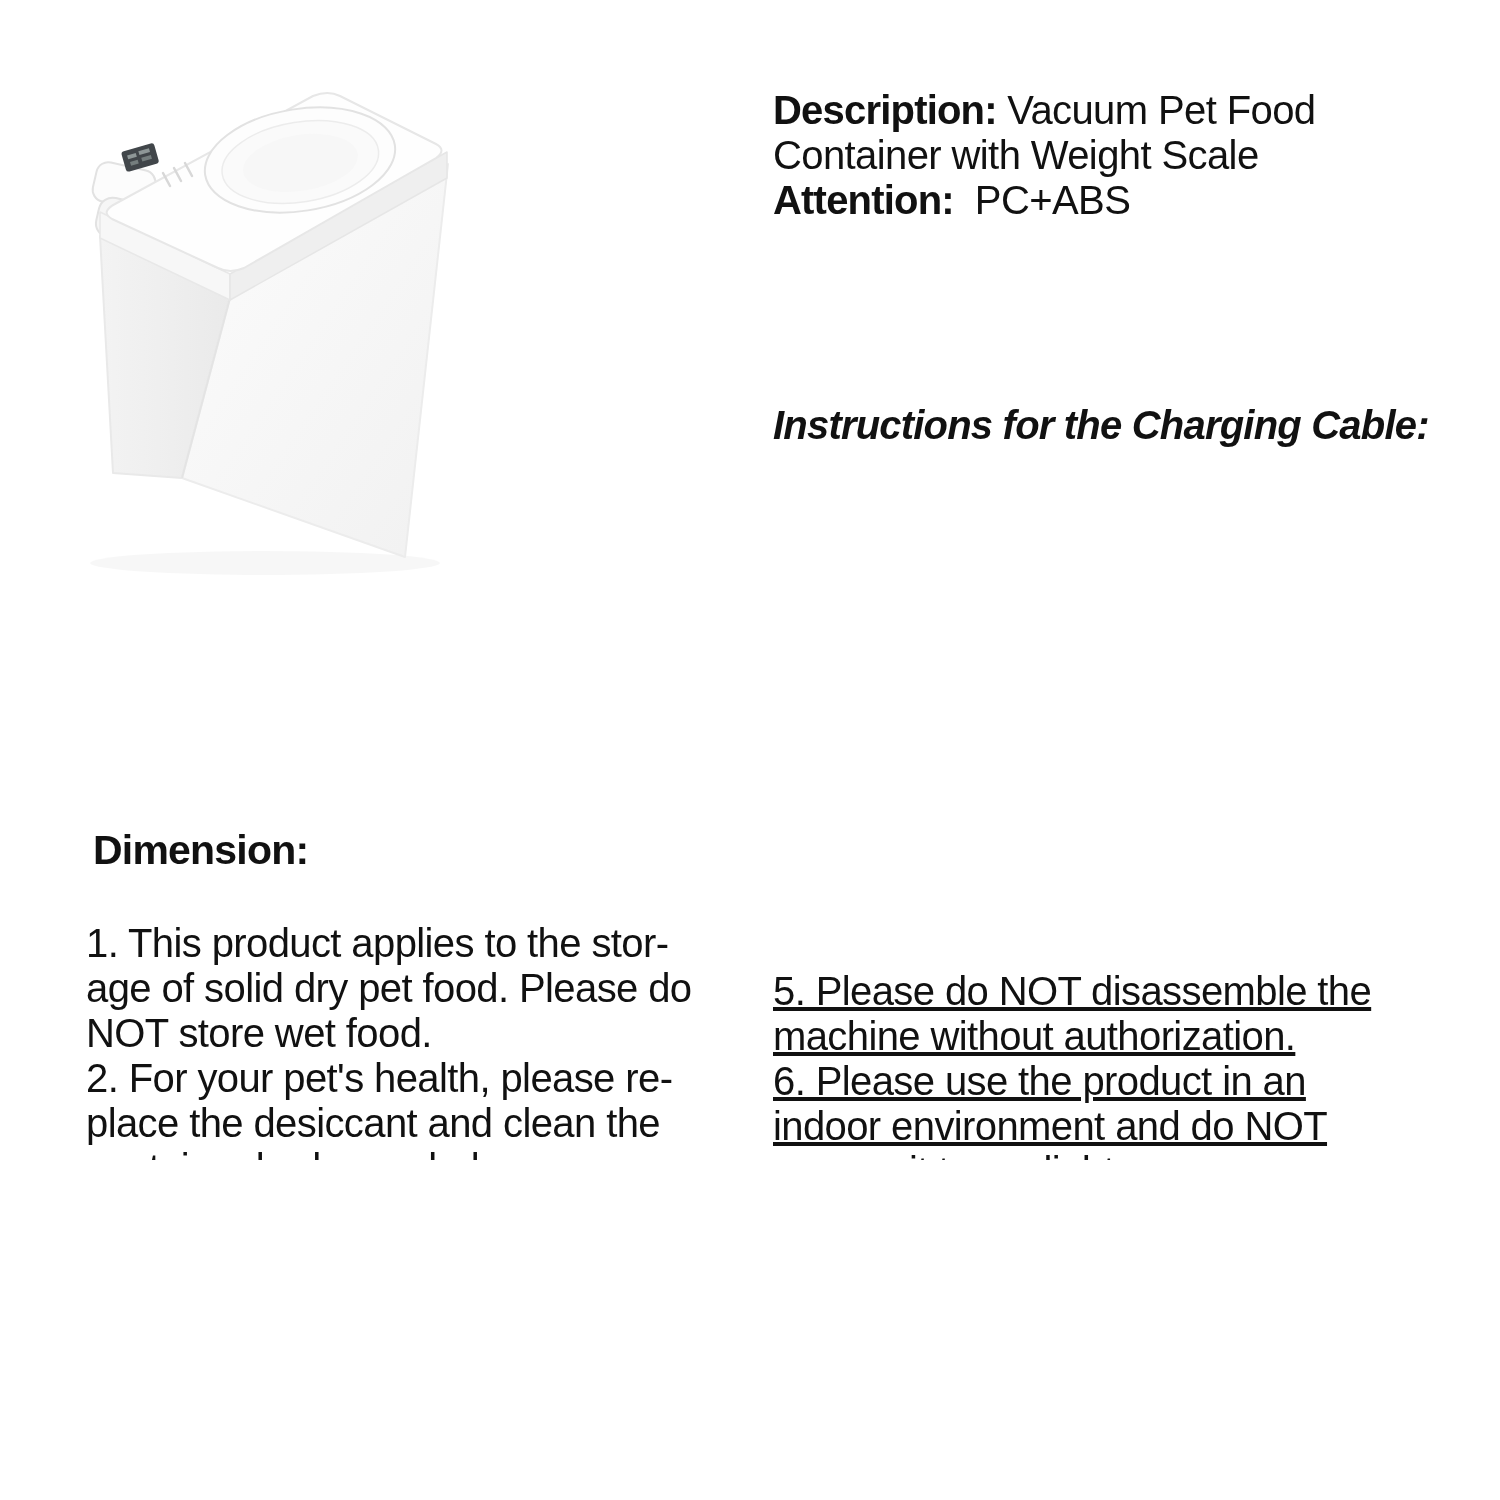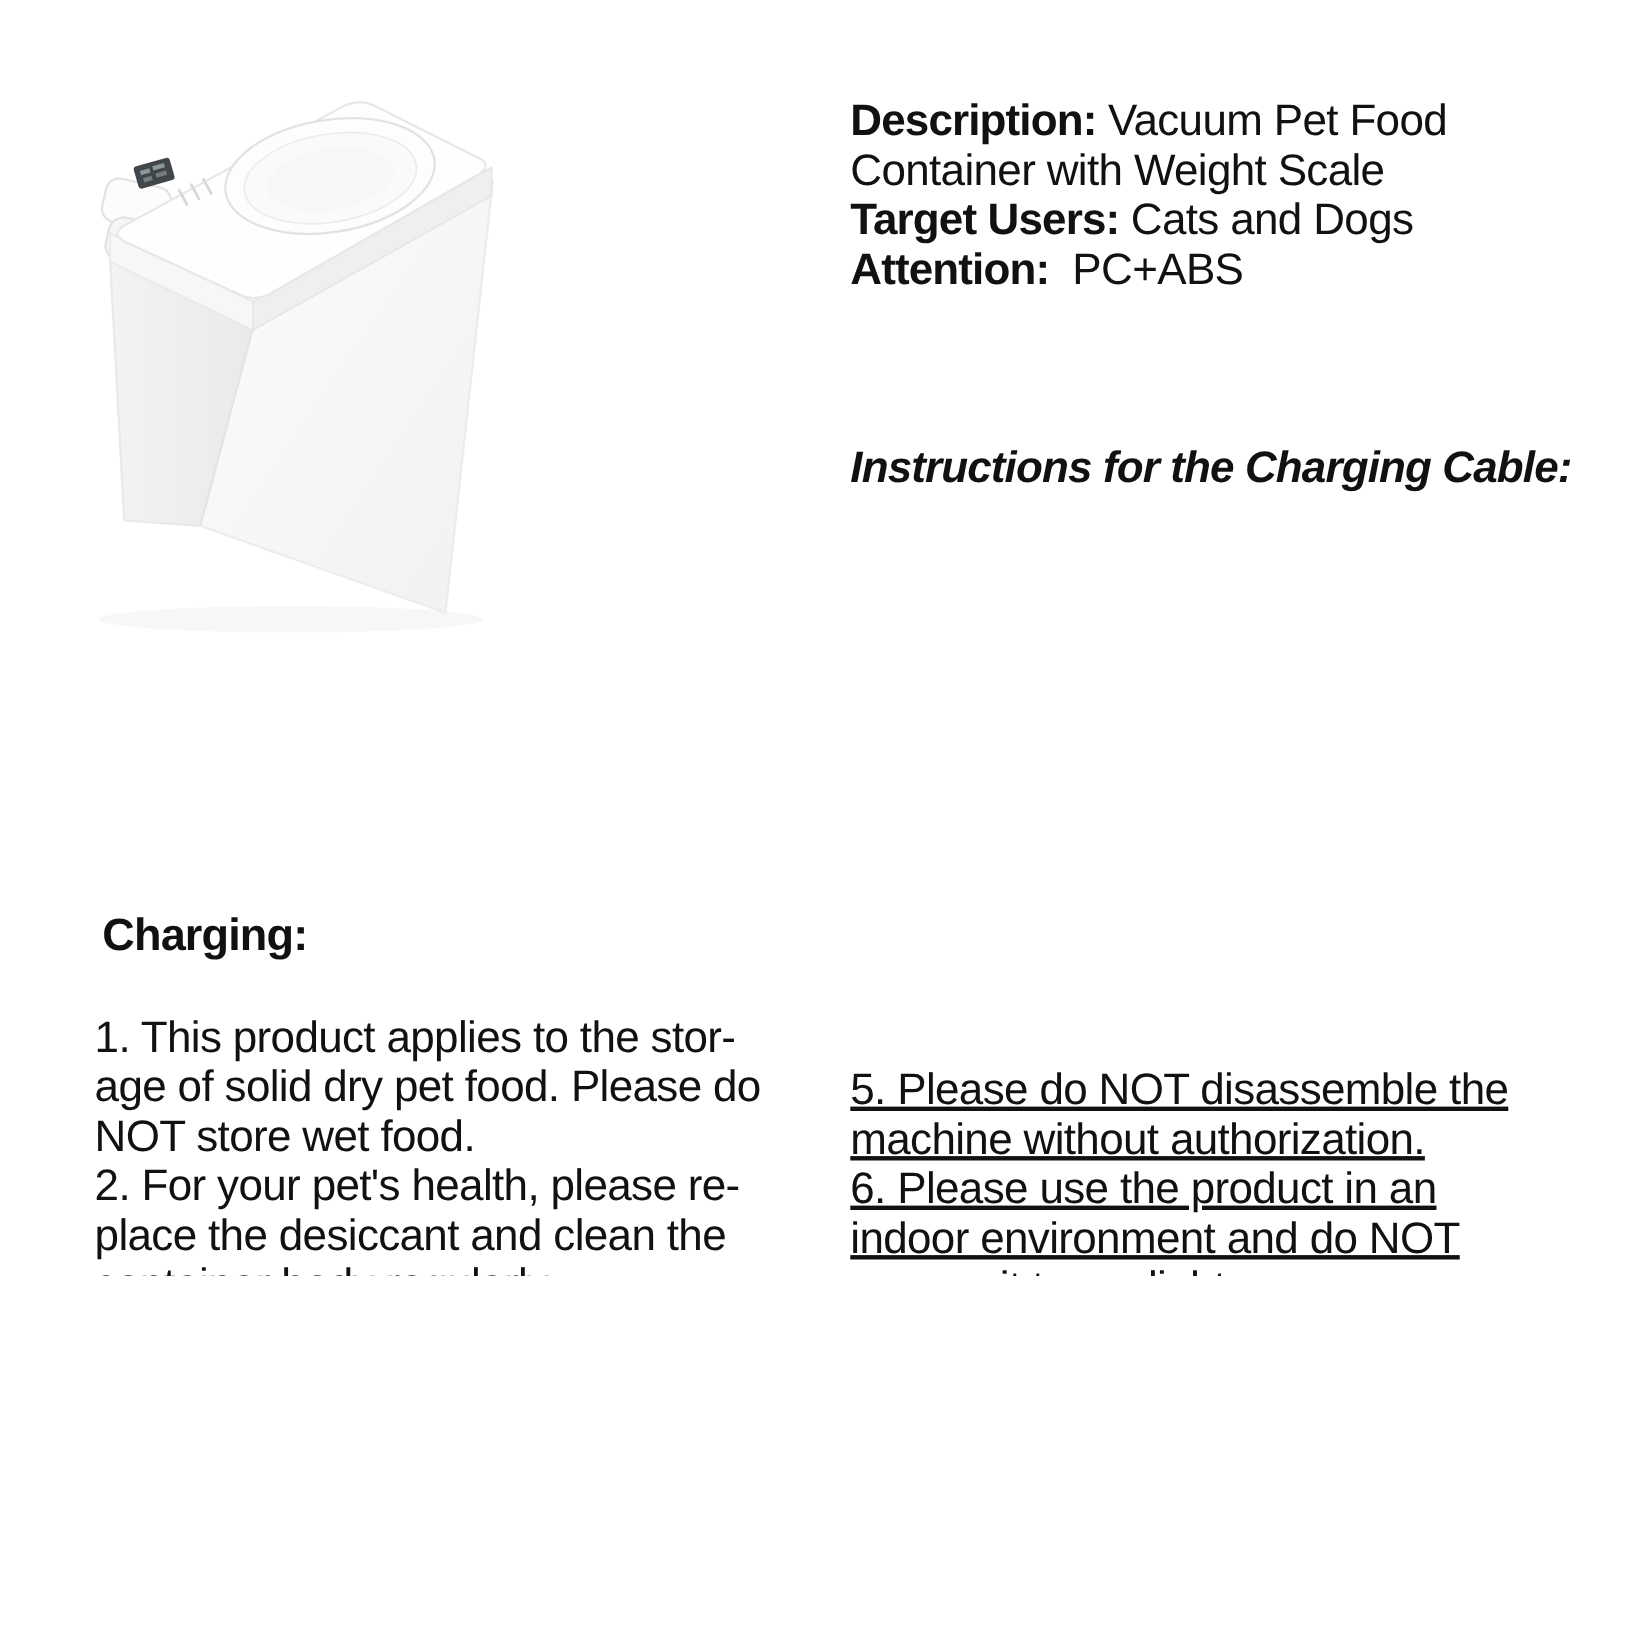--- a/index.html
+++ b/index.html
@@ -82,29 +82,28 @@
         <path d="M103,113 L110,126"></path>
         <path d="M114,108 L121,121"></path>
         <path d="M125,103 L132,116"></path>
       </g>
     </svg>
   </figure>
 
   <section class="specs txt">
     <p class="spec-line"><strong>Description:</strong><span> Vacuum Pet Food</span></p>
     <p class="spec-line"><span>Container with Weight Scale</span></p>
-    <p class="spec-line"><strong>Target Users:</strong><span> Cats and Dogs</span></p>
     <p class="spec-line"><strong>Attention:</strong><span>  PC+ABS</span></p>
   </section>
 
   <section class="instructions txt">
     <p><strong>Instructions for the Charging Cable:</strong></p>
   </section>
 
-  <h2 class="attention-heading">Charging:</h2>
+  <h2 class="attention-heading">Dimension:</h2>
   <div class="col-left txt multiline">1. This product applies to the stor-
 age of solid dry pet food. Please do
 NOT store wet food.
 2. For your pet's health, please re-
 place the desiccant and clean the
 container body regularly.
 3. Please do NOT rinse the cover di-
 rectly with water to avoid water
 inflow.
 4. Please keep the charging port

